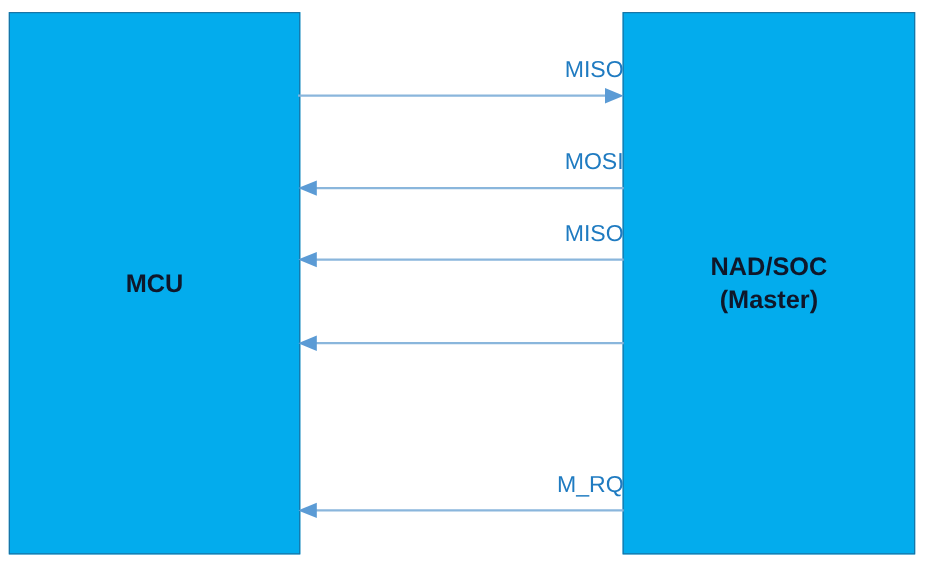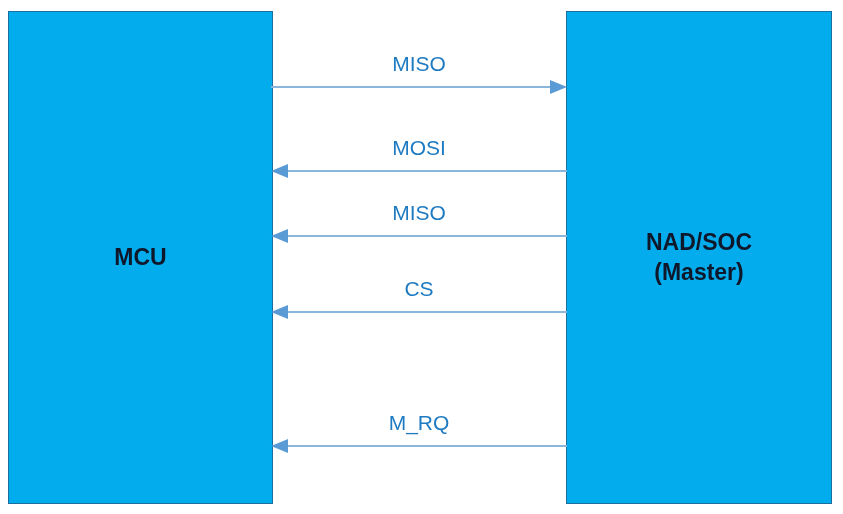--- a/index.html
+++ b/index.html
@@ -57,21 +57,21 @@
     position: absolute;
     left: 271px;
     width: 296px;
     height: 44px;
   }
   .signal-label {
     position: absolute;
     left: 0;
     top: 0;
     width: 296px;
-    text-align: center;
+    text-align: right;
     color: #1F7BC1;
     font-size: 21px;
     font-family: "Liberation Sans", sans-serif;
     white-space: nowrap;
     user-select: none;
   }
   .signal-svg {
     position: absolute;
     left: 0;
     bottom: 0;
@@ -80,21 +80,21 @@
     display: block;
     overflow: visible;
   }
 
   
   #signal-miso  { top: 52px; }
   #signal-mosi  { top: 136px; }
   #signal-sclk  { top: 201px; }
   #signal-cs    { top: 277px; }
   #signal-srq   { top: 352px; }
-  #signal-mrq   { top: 411px; }
+  #signal-mrq   { top: 429px; }
 </style>
 </head>
 <body>
 
 <div id="diagram-canvas">
 
   <div class="node-box" id="node-mcu">
     <span class="node-line-1">MCU</span>
   </div>
 
@@ -122,21 +122,20 @@
 
   <div class="signal" id="signal-sclk">
     <span class="signal-label">MISO</span>
     <svg class="signal-svg" viewBox="0 0 296 18" preserveAspectRatio="none">
       <line x1="13" y1="9" x2="296" y2="9" stroke="#8AB6DC" stroke-width="2"></line>
       <polygon points="0,9 17,2 17,16" fill="#5B9BD5"></polygon>
     </svg>
   </div>
 
   <div class="signal" id="signal-cs">
-    <span class="signal-label">CS</span>
     <svg class="signal-svg" viewBox="0 0 296 18" preserveAspectRatio="none">
       <line x1="13" y1="9" x2="296" y2="9" stroke="#8AB6DC" stroke-width="2"></line>
       <polygon points="0,9 17,2 17,16" fill="#5B9BD5"></polygon>
     </svg>
   </div>
 
 
   <div class="signal" id="signal-mrq">
     <span class="signal-label">M_RQ</span>
     <svg class="signal-svg" viewBox="0 0 296 18" preserveAspectRatio="none">

